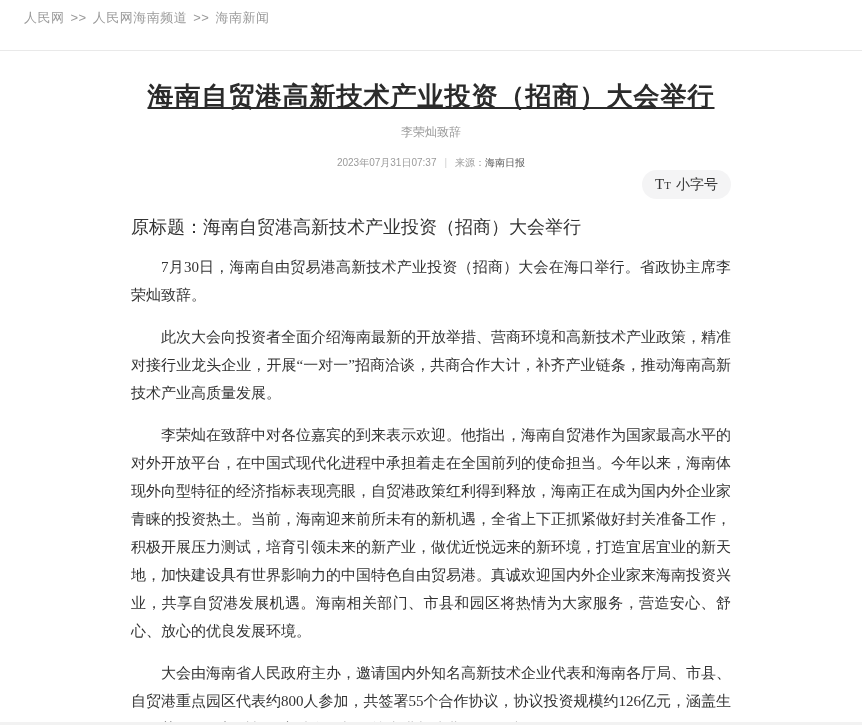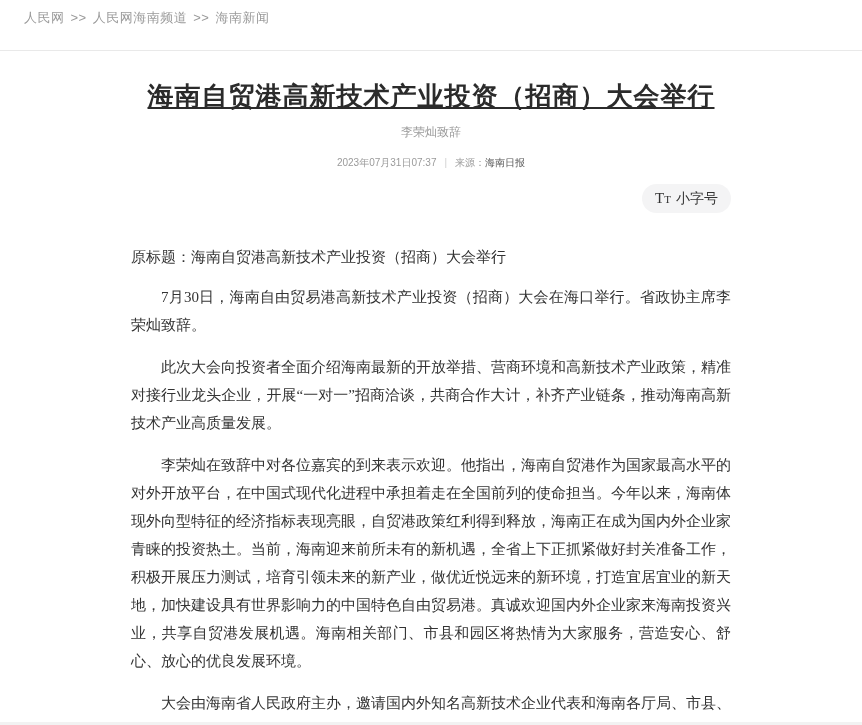--- a/index.html
+++ b/index.html
@@ -35,39 +35,39 @@
   .article-subtitle{
     margin-top:9px;text-align:center;
     font-size:12px;color:var(--text-muted);font-weight:400;
   }
   .article-meta{
     margin-top:15px;text-align:center;
     font-size:10px;color:var(--text-muted);
   }
   .article-meta .meta-sep{margin:0 8px;color:#cfcfcf;}
   .article-meta .source-name{color:#555555;}
-  .toolbar{margin-top:14px;text-align:right;height:28px;}
+  .toolbar{margin-top:0;text-align:right;height:28px;}
   .font-size-pill{
     display:inline-block;background:var(--pill-bg);
     border:none;border-radius:15px;
     padding:5px 13px;font-size:14px;color:#333;cursor:pointer;
     font-family:inherit;line-height:18px;
   }
   .font-size-pill .tt-big{
     font-family:"Liberation Serif","DejaVu Serif",serif;
     font-size:15px;line-height:18px;
   }
   .font-size-pill .tt-small{
     font-family:"Liberation Serif","DejaVu Serif",serif;
     font-size:11px;line-height:18px;
   }
   .font-size-pill .pill-label{margin-left:5px;}
   .original-title{
-    margin-top:33px;
-    font-size:15px;line-height:24px;color:var(--text-primary);
+    margin-top:17px;
+    font-size:18px;line-height:24px;color:var(--text-primary);
   }
   .body-paragraph{
     margin:14px 0 0 0;
     font-size:15px;line-height:28px;
     color:var(--text-primary);
     text-indent:2em;
     text-align:justify;
     font-family:Liberation Serif, serif;
   }
   .page-bottom-strip{

